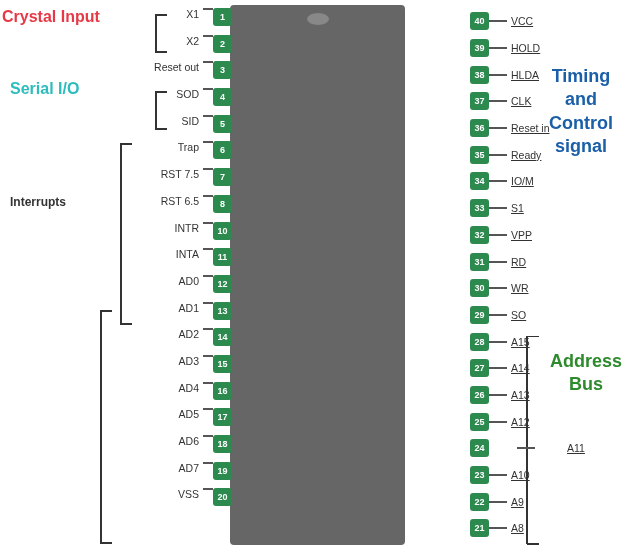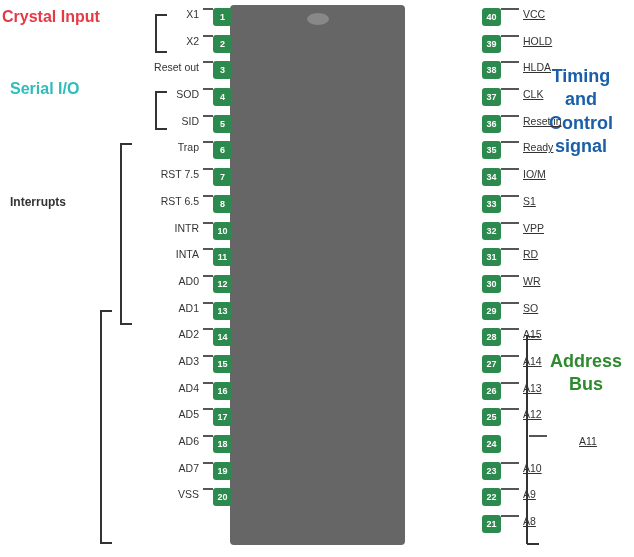--- a/index.html
+++ b/index.html
@@ -271,20 +271,21 @@
     }
 
     .pin-entry {
       display: flex;
       align-items: flex-start;
       height: 26.7px;
     }
 
     .pin-entry-right {
       display: flex;
+      align-items: center;
       height: 26.7px;
       justify-content: flex-end;
       padding-left: 48px;
     }
 
   </style>
 </head>
 <body>
 
 <div class="diagram-container">
@@ -498,21 +499,21 @@
       <div class="pin-entry-right" style="margin-right: 0px;">
         <div class="pin-number-right">26</div>
         <div class="pin-line-right"></div>
         <span class="pin-label-right">A13</span>
       </div>
       <div class="pin-entry-right" style="margin-right: 0px;">
         <div class="pin-number-right">25</div>
         <div class="pin-line-right"></div>
         <span class="pin-label-right">A12</span>
       </div>
-      <div class="pin-entry-right" style="margin-right: 0px; gap: 28px;">
+      <div class="pin-entry-right" style="margin-right: 12px; gap: 28px;">
         <div class="pin-number-right">24</div>
         <div class="pin-line-right"></div>
         <span class="pin-label-right">A11</span>
       </div>
       <div class="pin-entry-right" style="margin-right: 0px;">
         <div class="pin-number-right">23</div>
         <div class="pin-line-right"></div>
         <span class="pin-label-right">A10</span>
       </div>
       <div class="pin-entry-right" style="margin-right: 0px;">

